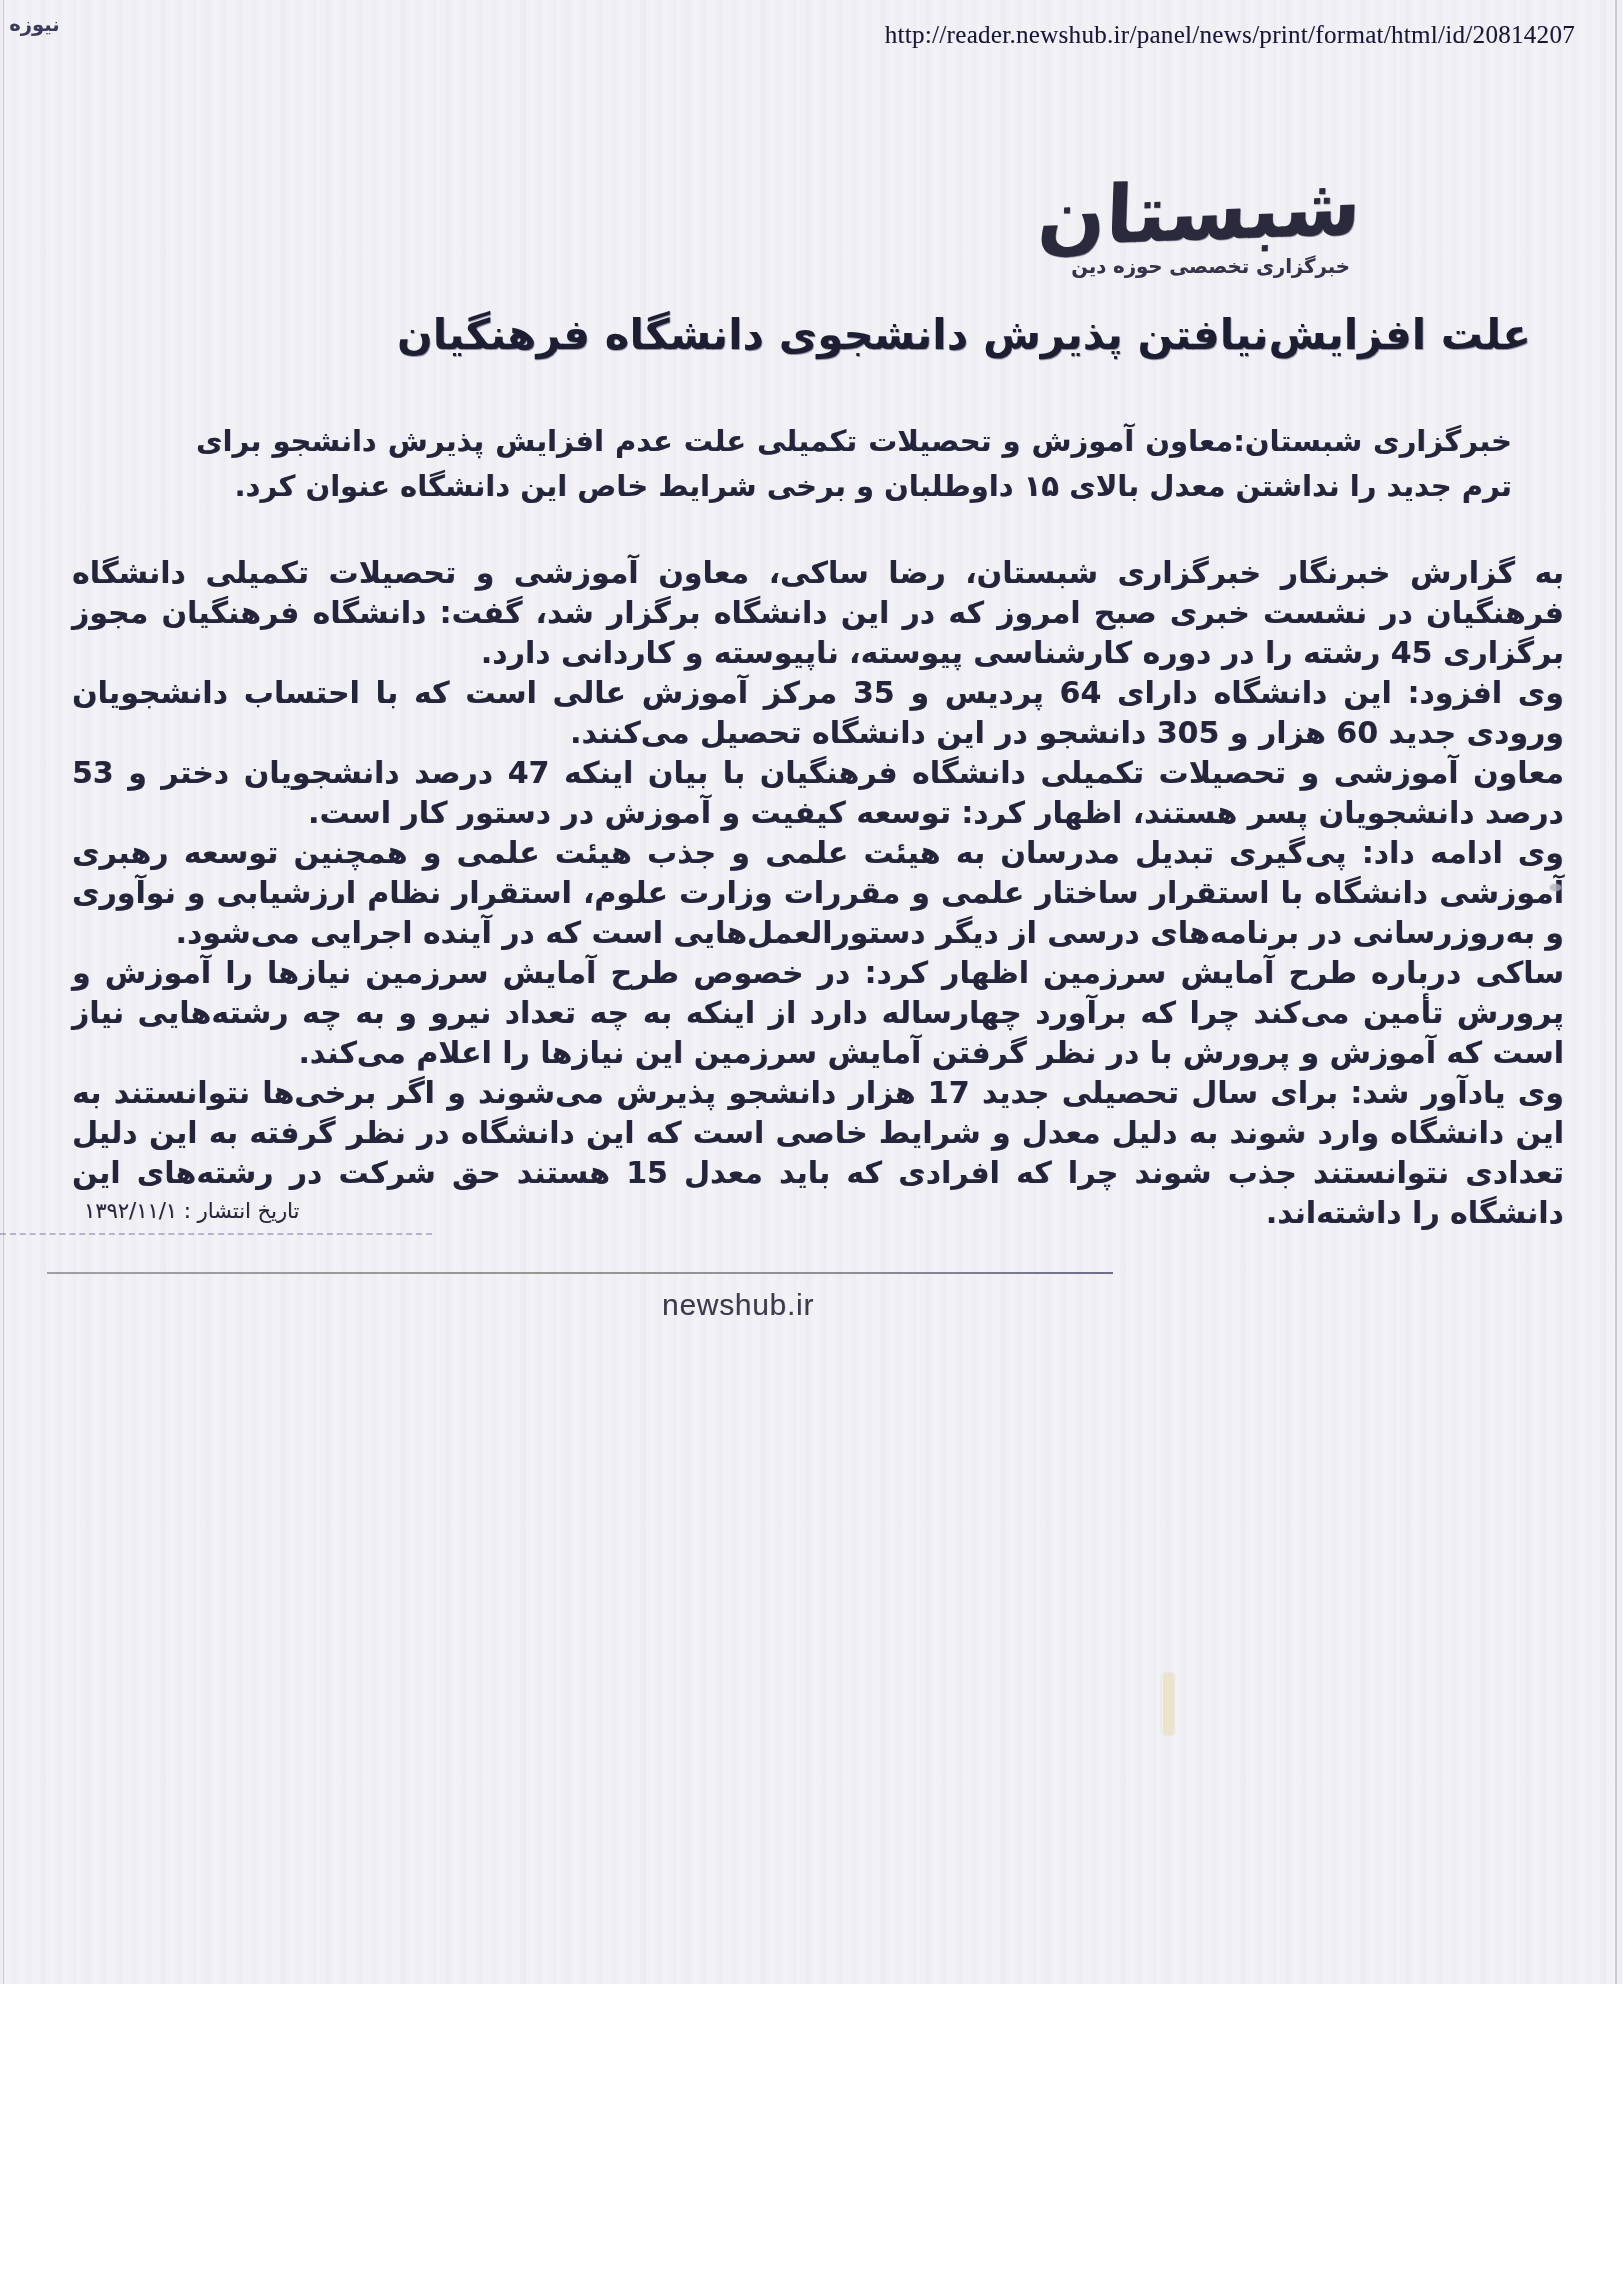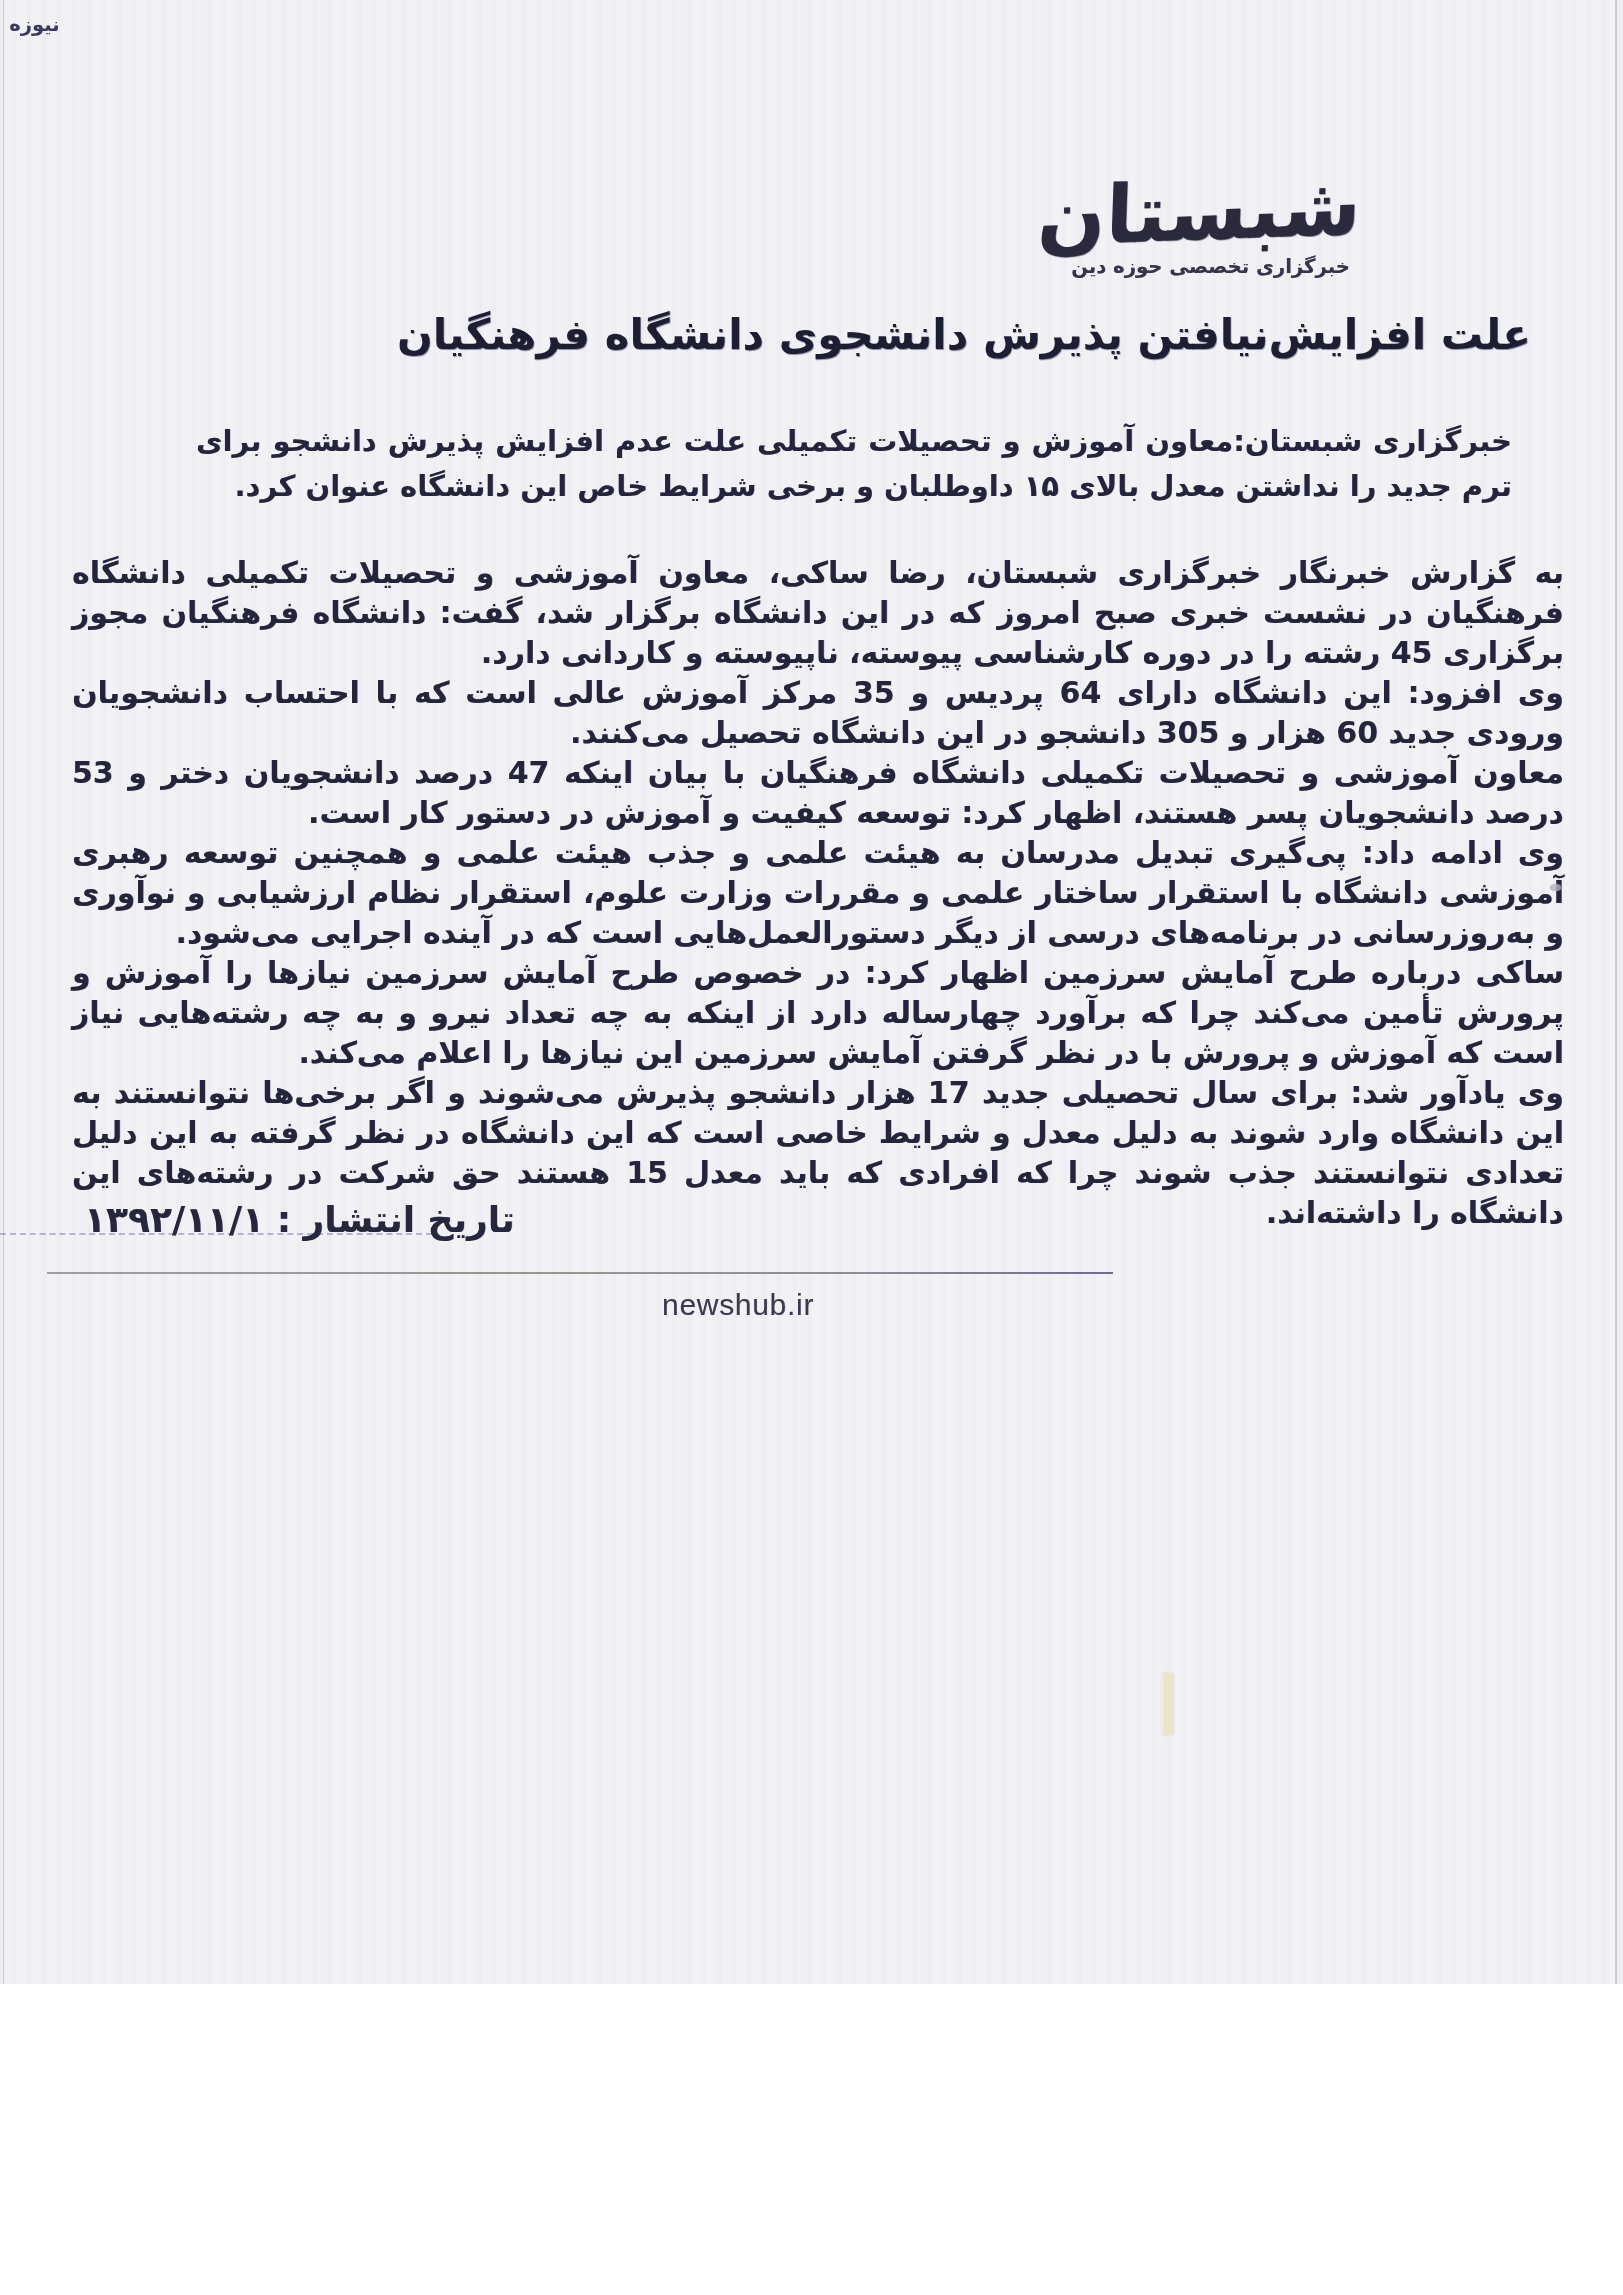--- a/index.html
+++ b/index.html
@@ -80,21 +80,21 @@
     position: absolute; right: 59px; top: 553px; left: 72px;
     direction: rtl; text-align: justify;
     font-size: 30px; font-weight: bold; line-height: 40px; color: #24243a;
     text-shadow: 0.4px 0.4px 0.5px rgba(40,30,90,0.35);
   }
   .body-text p { margin: 0; }
 
   .pubdate {
     position: absolute; left: 84px; top: 1199px;
     direction: rtl;
-    font-size: 36px; font-weight: bold; color: #26263c;
+    font-size: 21px; font-weight: normal; color: #26263c;
     text-shadow: 0.4px 0.4px 0.5px rgba(40,30,90,0.35);
   }
   .dashed-line {
     position: absolute; left: 0; top: 1233px; width: 432px; height: 0;
     border-top: 2px dashed rgba(120,100,165,0.45);
   }
 
   .rule {
     position: absolute; left: 47px; top: 1272px; width: 1066px; height: 2px;
     background: linear-gradient(90deg, #8f8f9a 0%, #84897e 45%, #7d7d88 75%, #565678 99%);
@@ -159,20 +159,21 @@
 </head>
 <body>
 
 <div class="page">
 
   <div class="edge-line-left"></div>
   <div class="edge-line-right"></div>
 
   <span class="corner-text">نیوزه</span>
 
+  <span class="url">http://reader.newshub.ir/panel/news/print/format/html/id/20814207</span>
 
   <div class="logo">
     <div class="brand">شبستان</div>
     <div class="tagline">خبرگزاری تخصصی حوزه دین</div>
   </div>
 
   <h1 class="headline">علت افزایش‌نیافتن پذیرش دانشجوی دانشگاه فرهنگیان</h1>
 
   <p class="lead">خبرگزاری شبستان:معاون آموزش و تحصیلات تکمیلی علت عدم افزایش پذیرش دانشجو برای ترم جدید را نداشتن معدل بالای ۱۵ داوطلبان و برخی شرایط خاص این دانشگاه عنوان کرد.</p>
 

